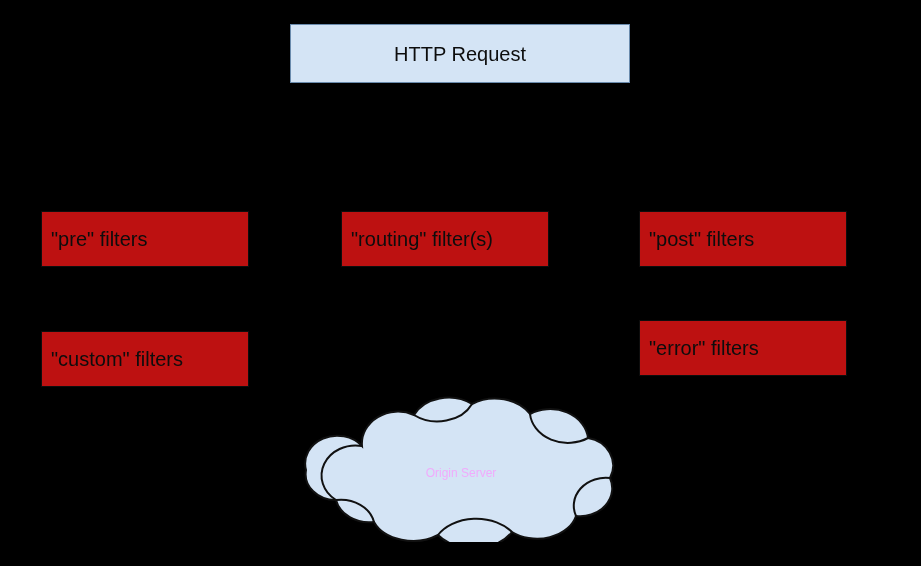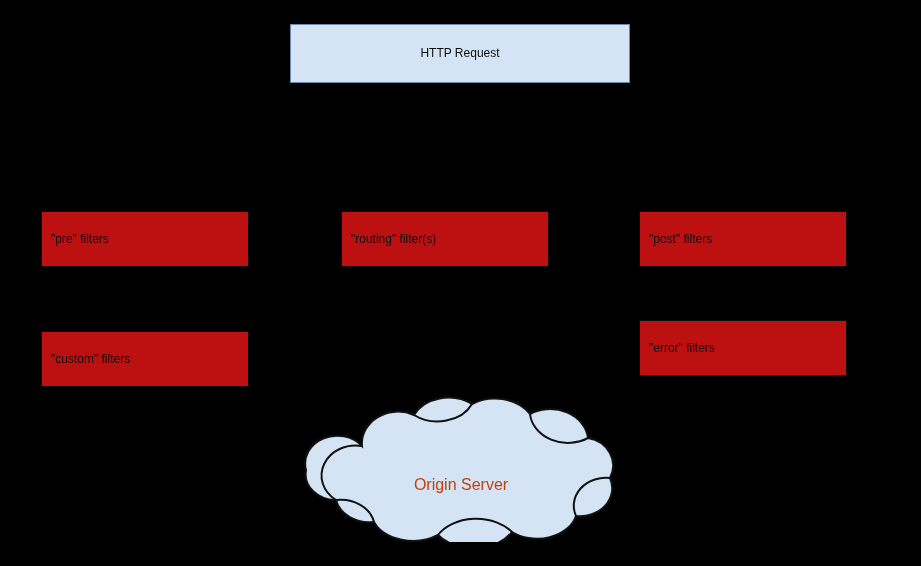--- a/index.html
+++ b/index.html
@@ -31,21 +31,21 @@
     border: 1px solid #6a8bad;
     justify-content: center;
   }
   .box-red {
     background: #bd1111;
     border: 1px solid #0d0d0d;
     justify-content: flex-start;
   }
   .label {
     color: #0d0d0d;
-    font-size: 12px;
+    font-size: 20px;
     line-height: 1.2;
     white-space: nowrap;
   }
   .box-red .label {
     padding-left: 9px;
   }
   .cloud-wrap {
     position: absolute;
     left: 288px;
     top: 396px;
@@ -53,28 +53,28 @@
     height: 146px;
   }
   .cloud-wrap svg {
     display: block;
     width: 100%;
     height: 100%;
   }
   .cloud-label {
     position: absolute;
     left: 0;
-    top: 16px;
+    top: 4px;
     width: 100%;
     height: 100%;
     display: flex;
     align-items: center;
     justify-content: center;
-    color: #c2410c;
-    font-size: 16px;
+    color: #f0abfc;
+    font-size: 12px;
     white-space: nowrap;
     pointer-events: none;
   }
 </style>
 </head>
 <body>
 
 <div id="canvas">
 
   <div class="node box box-blue" style="left:290px; top:24px; width:340px; height:59px;">

